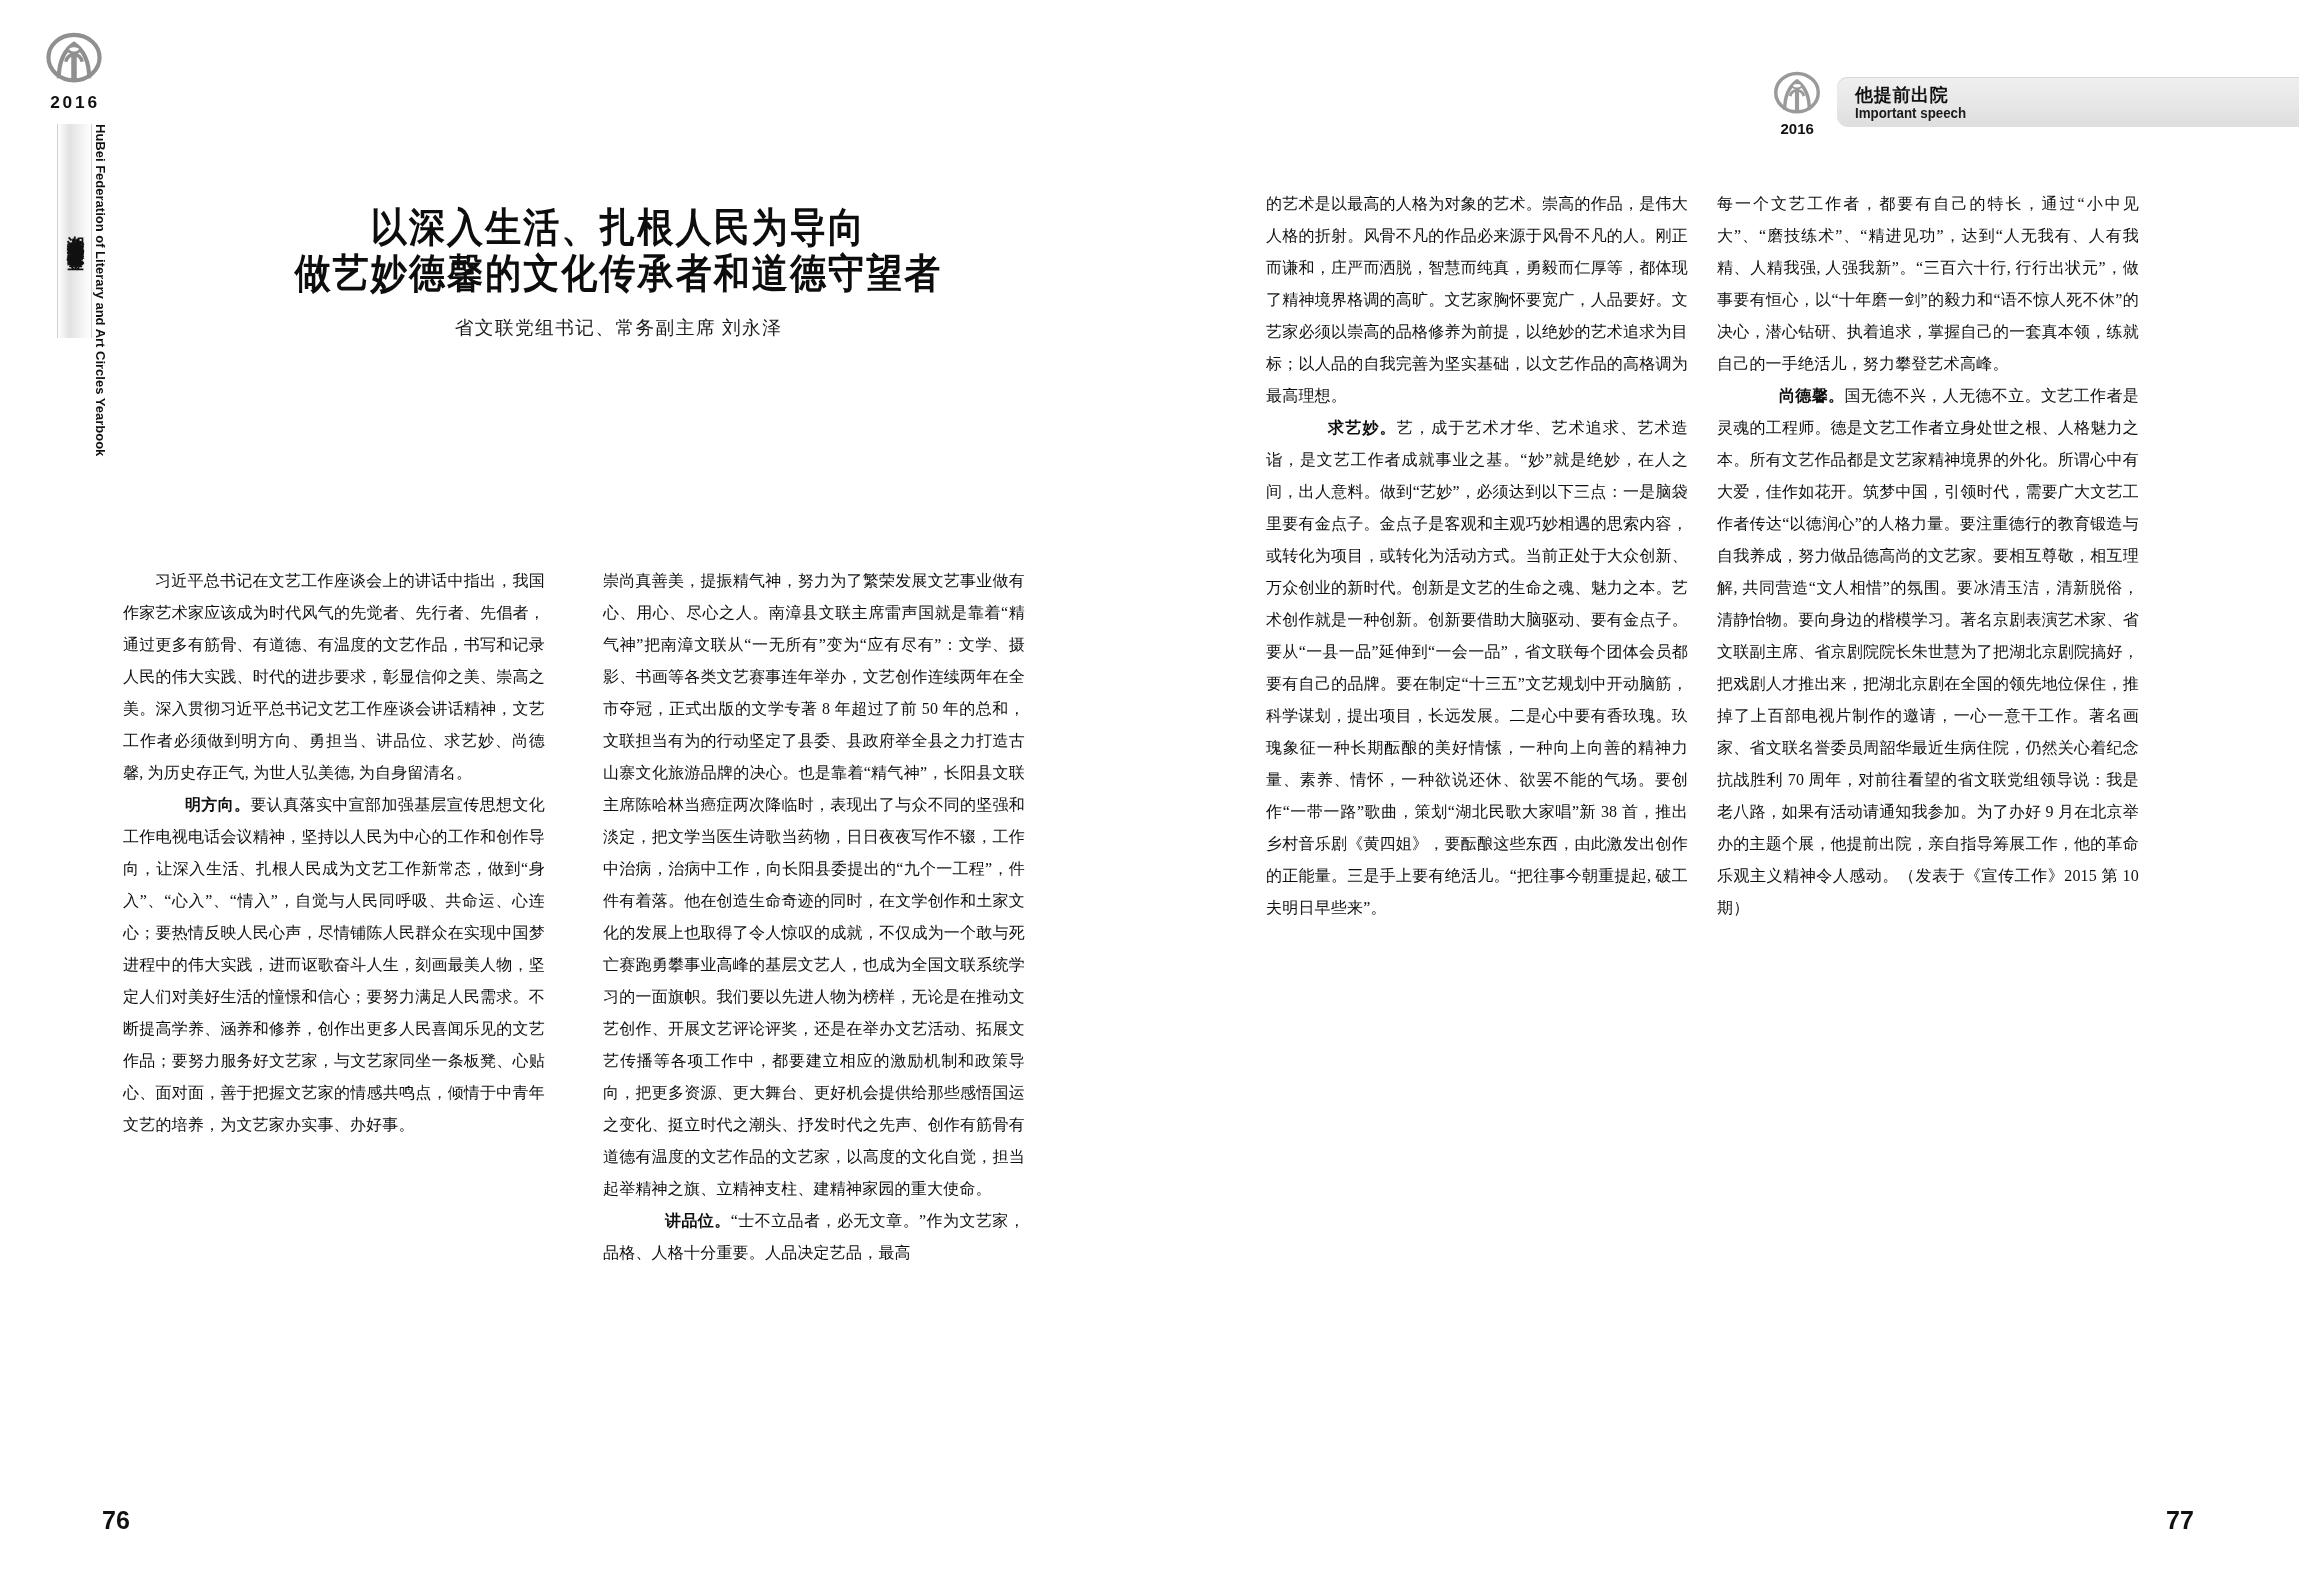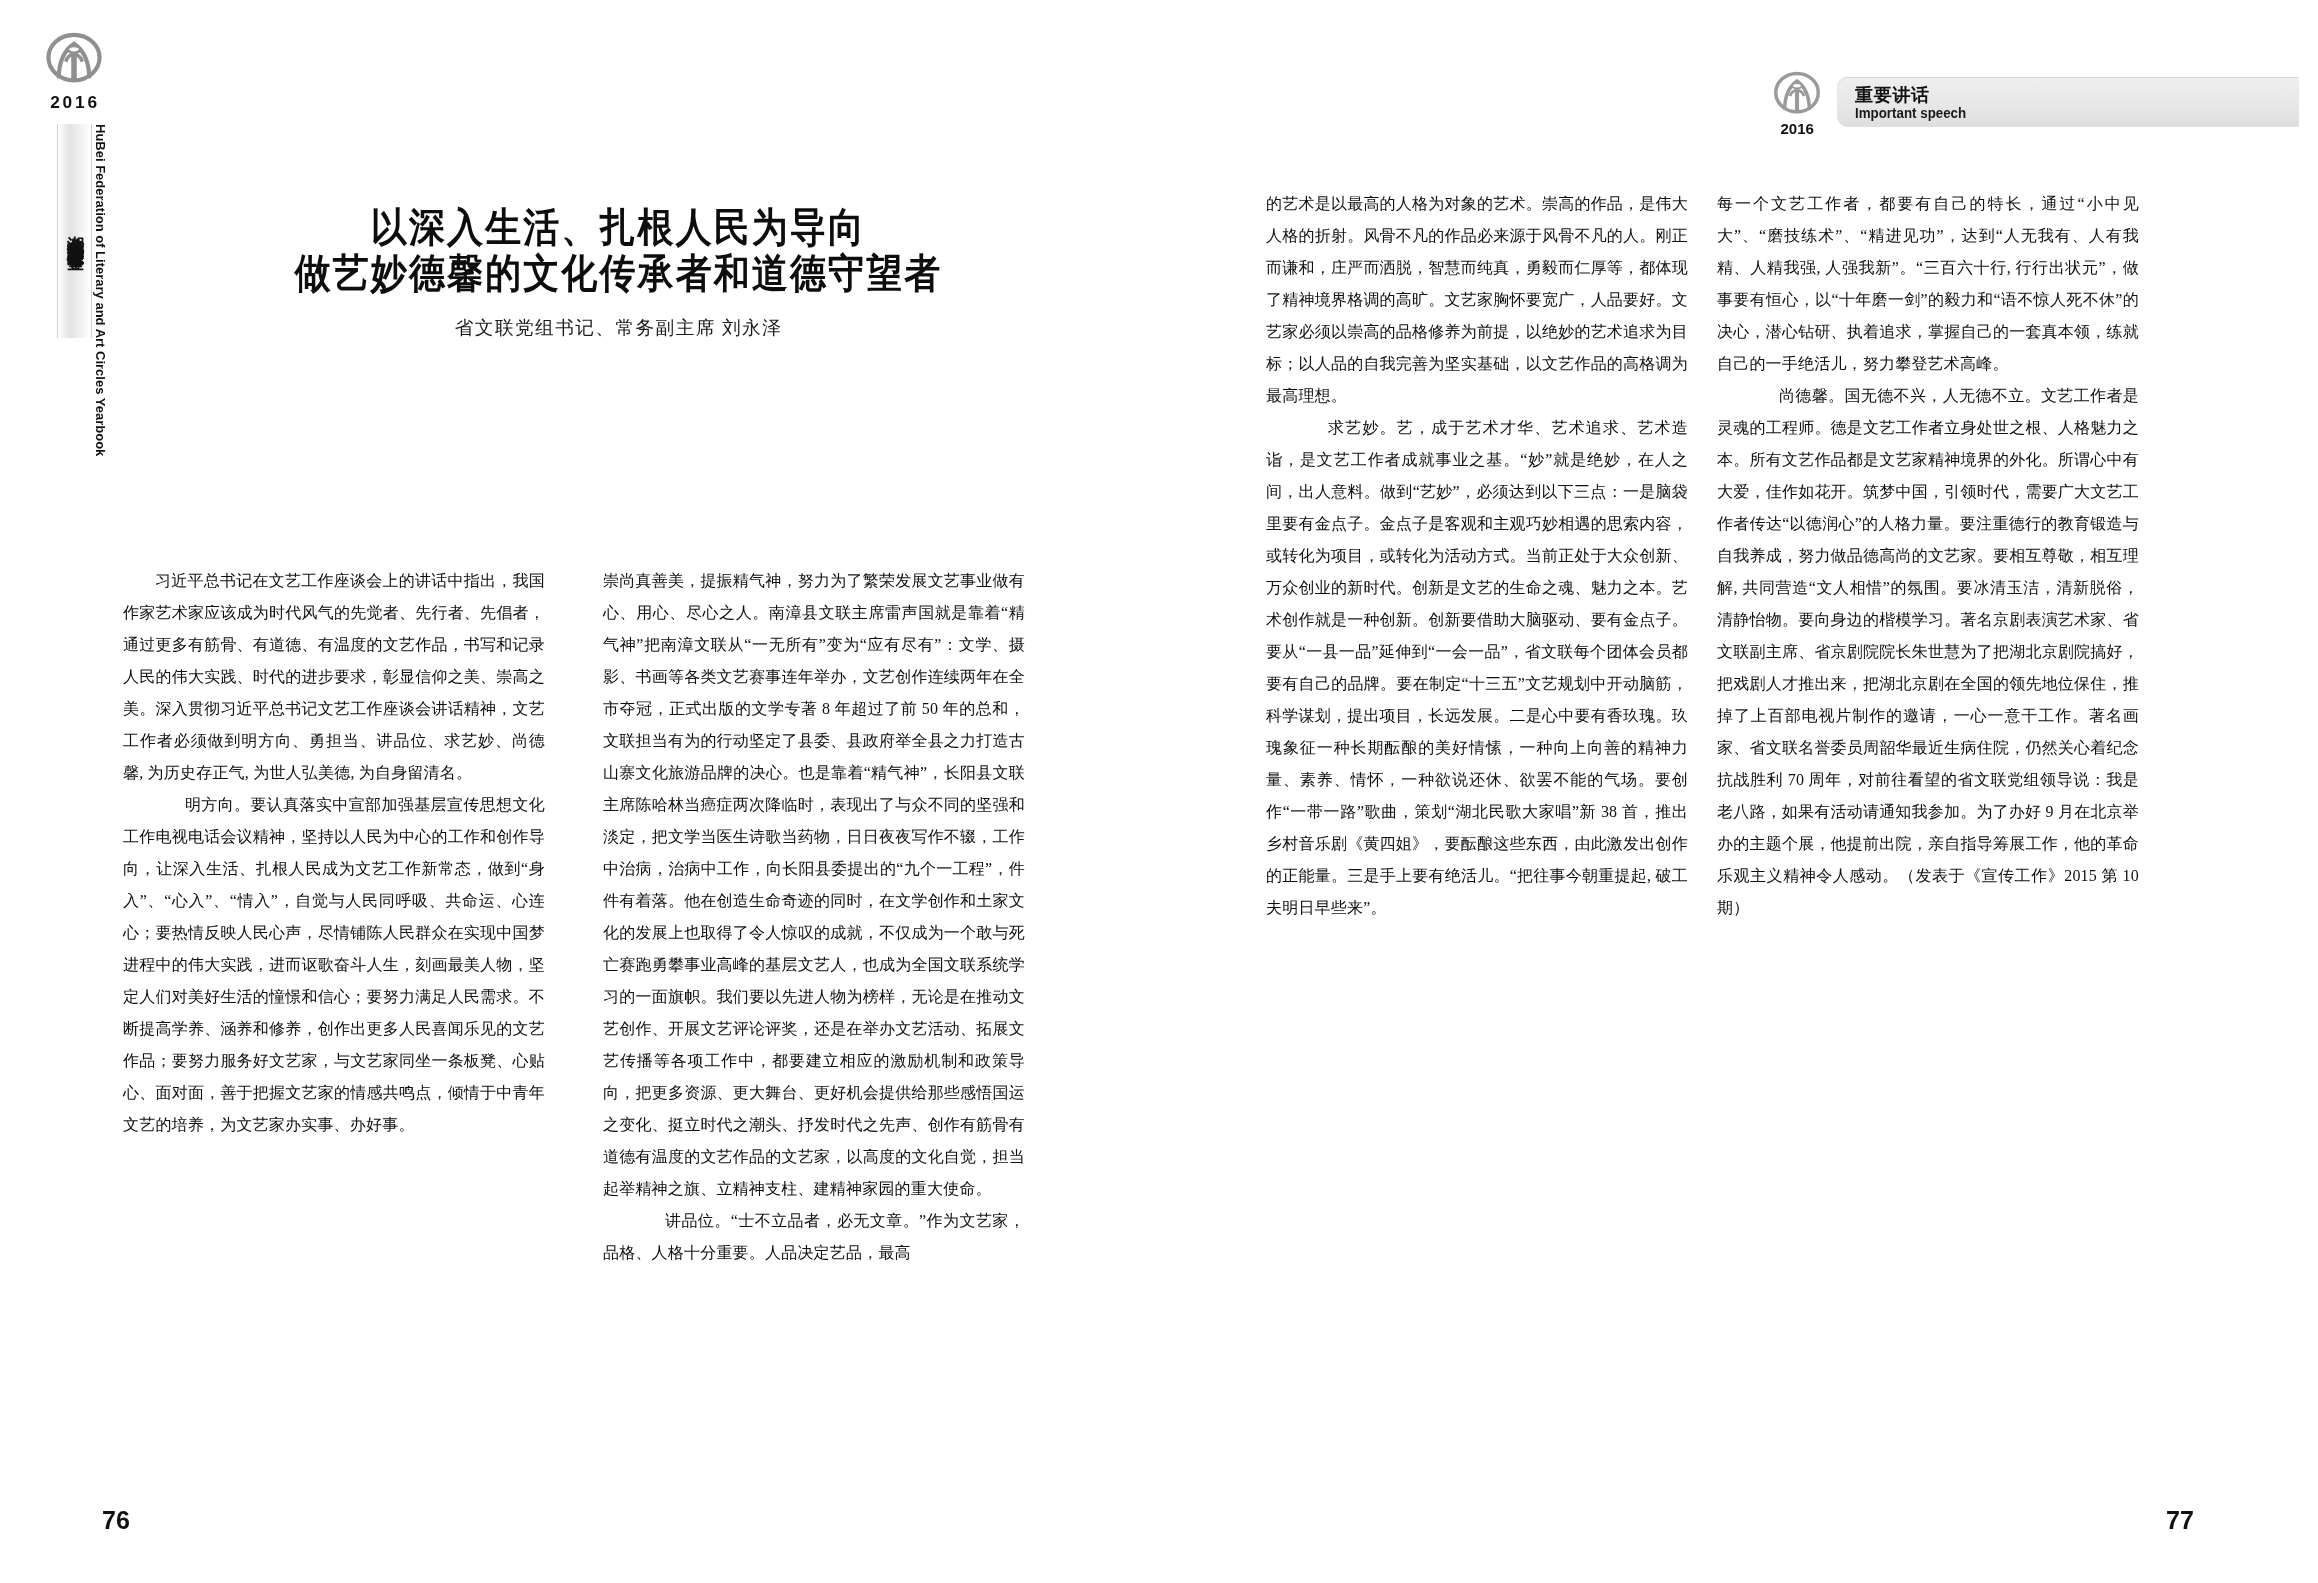--- a/index.html
+++ b/index.html
@@ -193,21 +193,21 @@
     letter-spacing: 0.2px;
     width: 422px;
   }
   .col p {
     margin: 0;
   }
   .col p.ind {
     text-indent: 2em;
   }
   .lead {
-    font-weight: normal;
+    font-weight: bold;
     padding-left: 30px;
   }
 
   #col1 { left: 123px;  top: 565px;  height: 774px; }
   #col2 { left: 603px;  top: 565px;  height: 774px; }
   #col3 { left: 1266px; top: 188px;  height: 1161px; }
   #col4 { left: 1717px; top: 188px;  height: 1161px; }
 
   
   .folio {
@@ -256,21 +256,21 @@
       <svg viewBox="0 0 70 70" width="48" height="48" aria-hidden="true">
         <ellipse cx="35" cy="33" rx="31" ry="28" fill="none" stroke="#9a9a9a" stroke-width="5"></ellipse>
         <path d="M17 58 C17 36, 25 23, 35 16 C45 23, 53 36, 53 58" fill="none" stroke="#9a9a9a" stroke-width="5"></path>
         <path d="M25 38 C28 27, 42 27, 45 38" fill="none" stroke="#9a9a9a" stroke-width="4"></path>
         <ellipse cx="35" cy="23" rx="7" ry="4" fill="#ffffff" stroke="#9a9a9a" stroke-width="3"></ellipse>
         <rect x="32" y="28" width="6" height="33" fill="#9a9a9a"></rect>
       </svg>
     </div>
     <div class="rp-year">2016</div>
     <div class="rp-pill">
-      <div class="rp-pill-cn">重要讲话</div>
+      <div class="rp-pill-cn">他提前出院</div>
       <div class="rp-pill-en">Important speech</div>
     </div>
   </div>
 
   <div class="col" id="col1">
     <p class="ind">习近平总书记在文艺工作座谈会上的讲话中指出，我国作家艺术家应该成为时代风气的先觉者、先行者、先倡者，通过更多有筋骨、有道德、有温度的文艺作品，书写和记录人民的伟大实践、时代的进步要求，彰显信仰之美、崇高之美。深入贯彻习近平总书记文艺工作座谈会讲话精神，文艺工作者必须做到明方向、勇担当、讲品位、求艺妙、尚德馨, 为历史存正气, 为世人弘美德, 为自身留清名。</p>
     <p class="ind"><span class="lead">明方向。</span><span>要认真落实中宣部加强基层宣传思想文化工作电视电话会议精神，坚持以人民为中心的工作和创作导向，让深入生活、扎根人民成为文艺工作新常态，做到“身入”、“心入”、“情入”，自觉与人民同呼吸、共命运、心连心；要热情反映人民心声，尽情铺陈人民群众在实现中国梦进程中的伟大实践，进而讴歌奋斗人生，刻画最美人物，坚定人们对美好生活的憧憬和信心；要努力满足人民需求。不断提高学养、涵养和修养，创作出更多人民喜闻乐见的文艺作品；要努力服务好文艺家，与文艺家同坐一条板凳、心贴心、面对面，善于把握文艺家的情感共鸣点，倾情于中青年文艺的培养，为文艺家办实事、办好事。</span></p>
   </div>
 
   <div class="col" id="col2">

